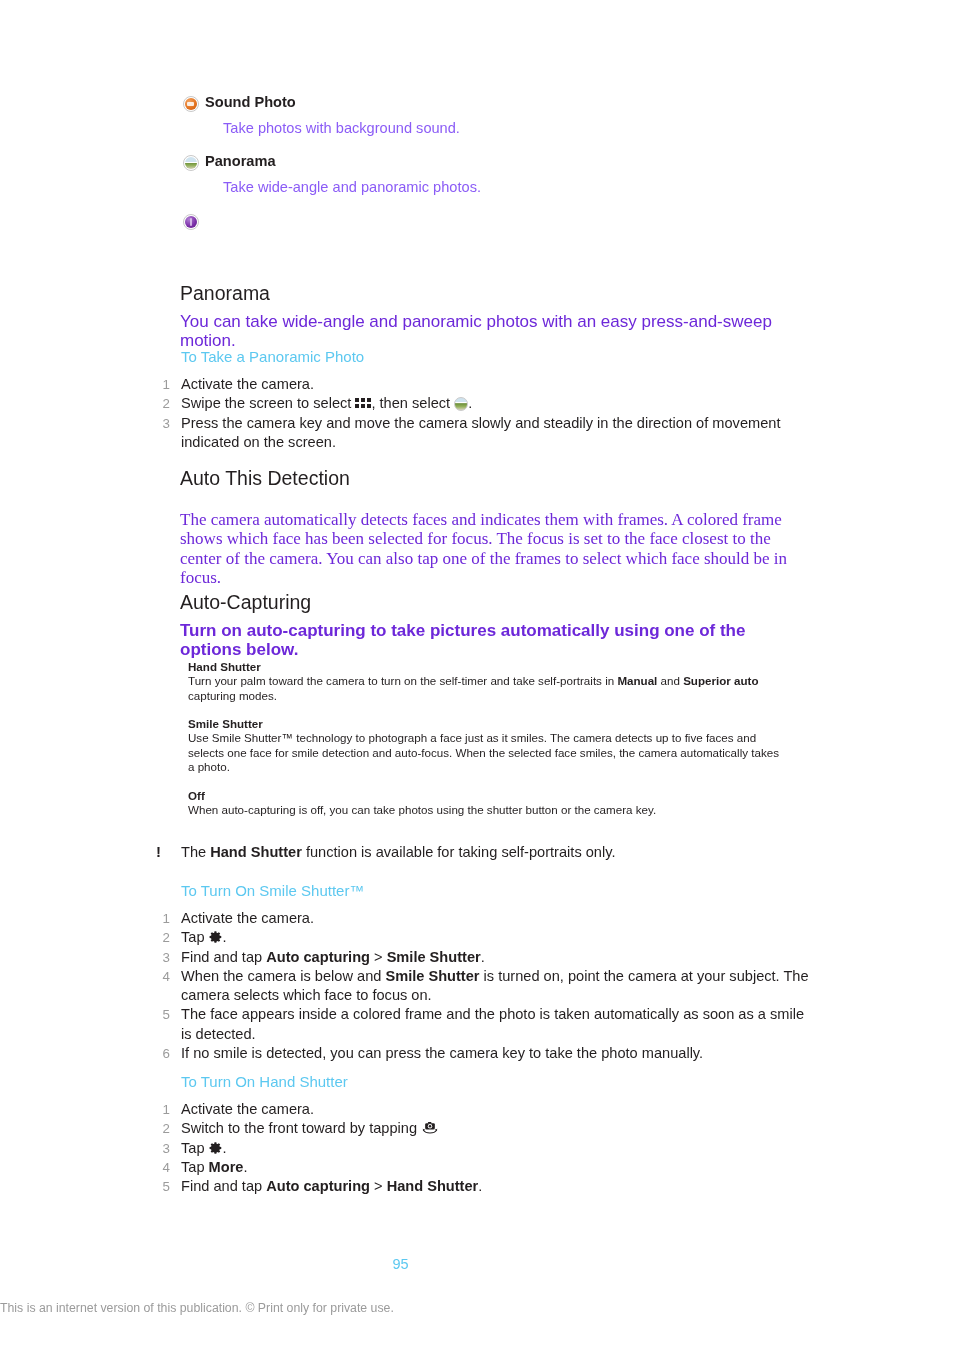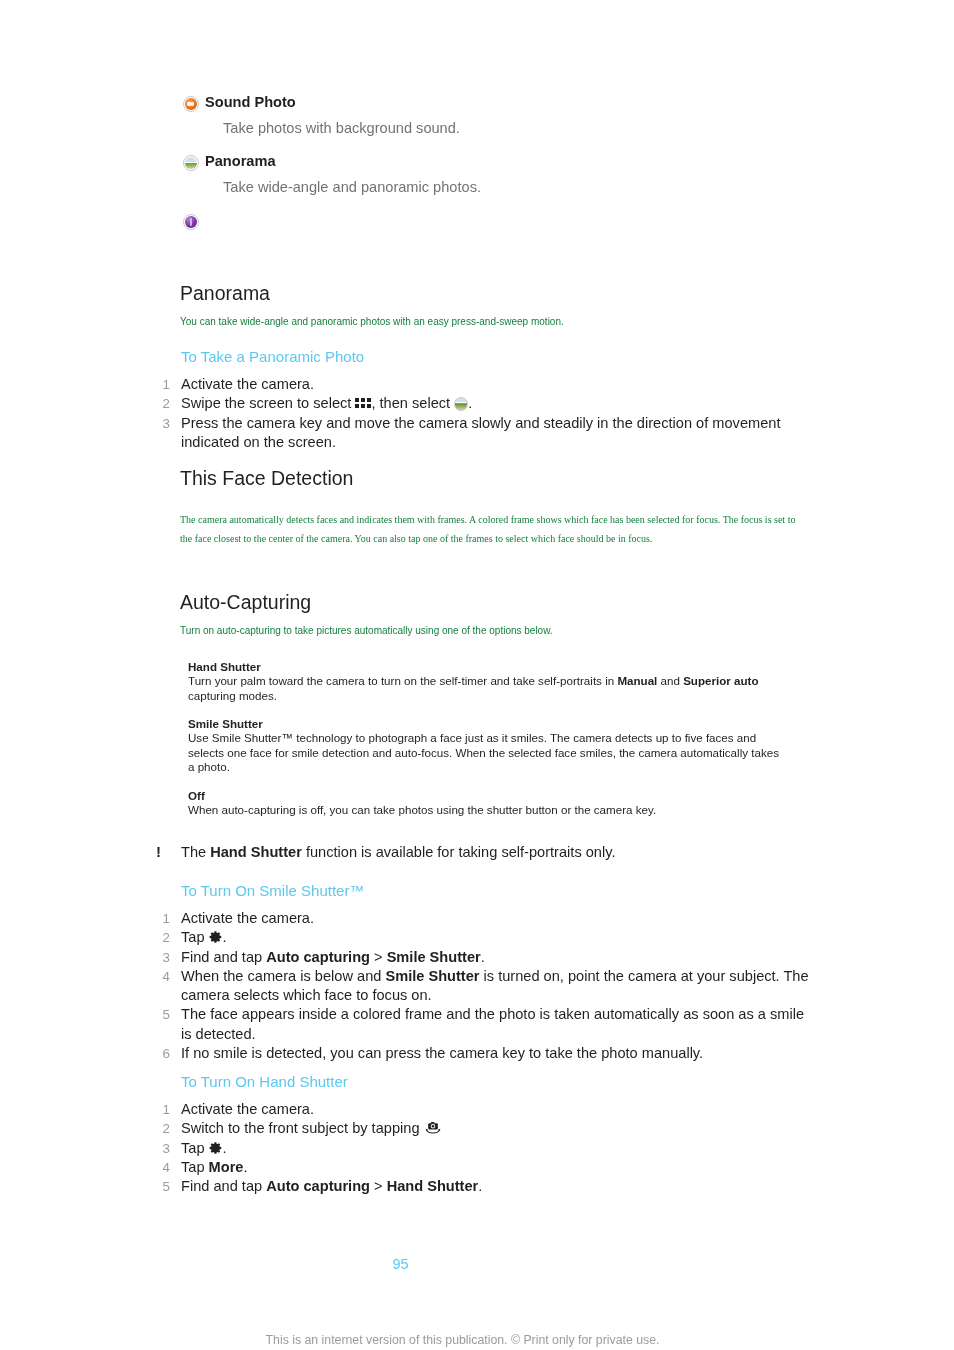--- a/index.html
+++ b/index.html
@@ -48,21 +48,21 @@
     margin-left: 22px;
     font-size: 14.6px;
     font-weight: bold;
     line-height: 21px;
     color: #231f20;
   }
   .mode-desc {
     margin-left: 40px;
     font-size: 14.6px;
     line-height: 21px;
-    color: #737373;
+    color: #8b5cf6;
     padding-top: 5px;
   }
   .mode-gap { height: 12px; }
 
   
   .circ-icon {
     display: inline-block;
     width: 16px;
     height: 16px;
     border-radius: 50%;
@@ -126,23 +126,23 @@
     left: 181px;
     font-size: 15px;
     line-height: 20px;
     color: #5cc8f0;
   }
 
   .para {
     position: absolute;
     left: 180px;
     width: 620px;
-    font-size: 10px;
+    font-size: 17px;
     line-height: 19.3px;
-    color: #15803d;
+    color: #6d28d9;
   }
 
   
   .proc {
     position: absolute;
     left: 152px;
     width: 660px;
   }
   .proc .step {
     position: relative;
@@ -210,24 +210,22 @@
     left: 0;
     width: 801px;
     text-align: center;
     font-size: 14.5px;
     color: #5cc8f0;
   }
   .footer-note {
     position: absolute;
     left: 0;
     width: 925px;
-    text-align: center;
     font-size: 12.3px;
     color: #9b9b9b;
-    margin-top: 32px;
   }
 
   
   .ico-inline {
     display: inline-block;
     vertical-align: -2px;
   }
 
   
   .ico-grid {
@@ -313,27 +311,27 @@
     <div class="step">
       <span class="num">2</span>
       <span>Swipe the screen to select </span><span class="ico-inline ico-grid"><i></i><i></i><i></i><i></i><i></i><i></i></span><span>, then select </span><span class="ico-inline ico-pano-inline"></span><span>.</span>
     </div>
     <div class="step">
       <span class="num">3</span>
       <span>Press the camera key and move the camera slowly and steadily in the direction of movement indicated on the screen.</span>
     </div>
   </div>
 
-  <div class="h1" style="top:466px;">This Face Detection</div>
+  <div class="h1" style="top:466px;">Auto This Detection</div>
 
   <div class="para" style="top:510px; width:618px;font-family:Liberation Serif, serif;">The camera automatically detects faces and indicates them with frames. A colored frame shows which face has been selected for focus. The focus is set to the face closest to the center of the camera. You can also tap one of the frames to select which face should be in focus.</div>
 
   <div class="h1" style="top:590px;">Auto-Capturing</div>
 
-  <div class="para" style="top:621px;">Turn on auto-capturing to take pictures automatically using one of the options below.</div>
+  <div class="para" style="top:621px;font-weight:bold;">Turn on auto-capturing to take pictures automatically using one of the options below.</div>
 
   <div class="opt-block" style="top:659px;">
 
     <div>
       <div class="opt-title">Hand Shutter</div>
       <div class="opt-body"><span>Turn your palm toward the camera to turn on the self-timer and take self-portraits in </span><b>Manual</b><span> and </span><b>Superior auto</b><span> capturing modes.</span></div>
     </div>
 
     <div class="opt-gap"></div>
 
@@ -398,21 +396,21 @@
 
   <div class="proc" style="top:1100px;">
 
     <div class="step">
       <span class="num">1</span>
       <span>Activate the camera.</span>
     </div>
 
     <div class="step">
       <span class="num">2</span>
-      <span>Switch to the front subject by tapping </span><span class="ico-inline ico-camswitch">
+      <span>Switch to the front toward by tapping </span><span class="ico-inline ico-camswitch">
         <svg viewBox="0 0 26 20" width="18" height="14" aria-hidden="true">
           <rect x="6" y="3" width="14" height="9" rx="2" fill="#231f20"></rect>
           <rect x="10" y="1.2" width="5" height="2.2" rx="0.8" fill="#231f20"></rect>
           <circle cx="13" cy="7.5" r="3.2" fill="#ffffff"></circle>
           <circle cx="13" cy="7.5" r="1.8" fill="#231f20"></circle>
           <path d="M3.5 13.2c1.6 2.4 5.2 4 9.5 4s7.9-1.6 9.5-4" stroke="#231f20" stroke-width="1.6" fill="none" stroke-linecap="round"></path>
           <path d="M2.2 11.2l1.6 2.6 2.7-1.2z" fill="#231f20"></path>
           <path d="M23.8 11.2l-1.6 2.6-2.7-1.2z" fill="#231f20"></path>
         </svg></span><span></span>
     </div>

